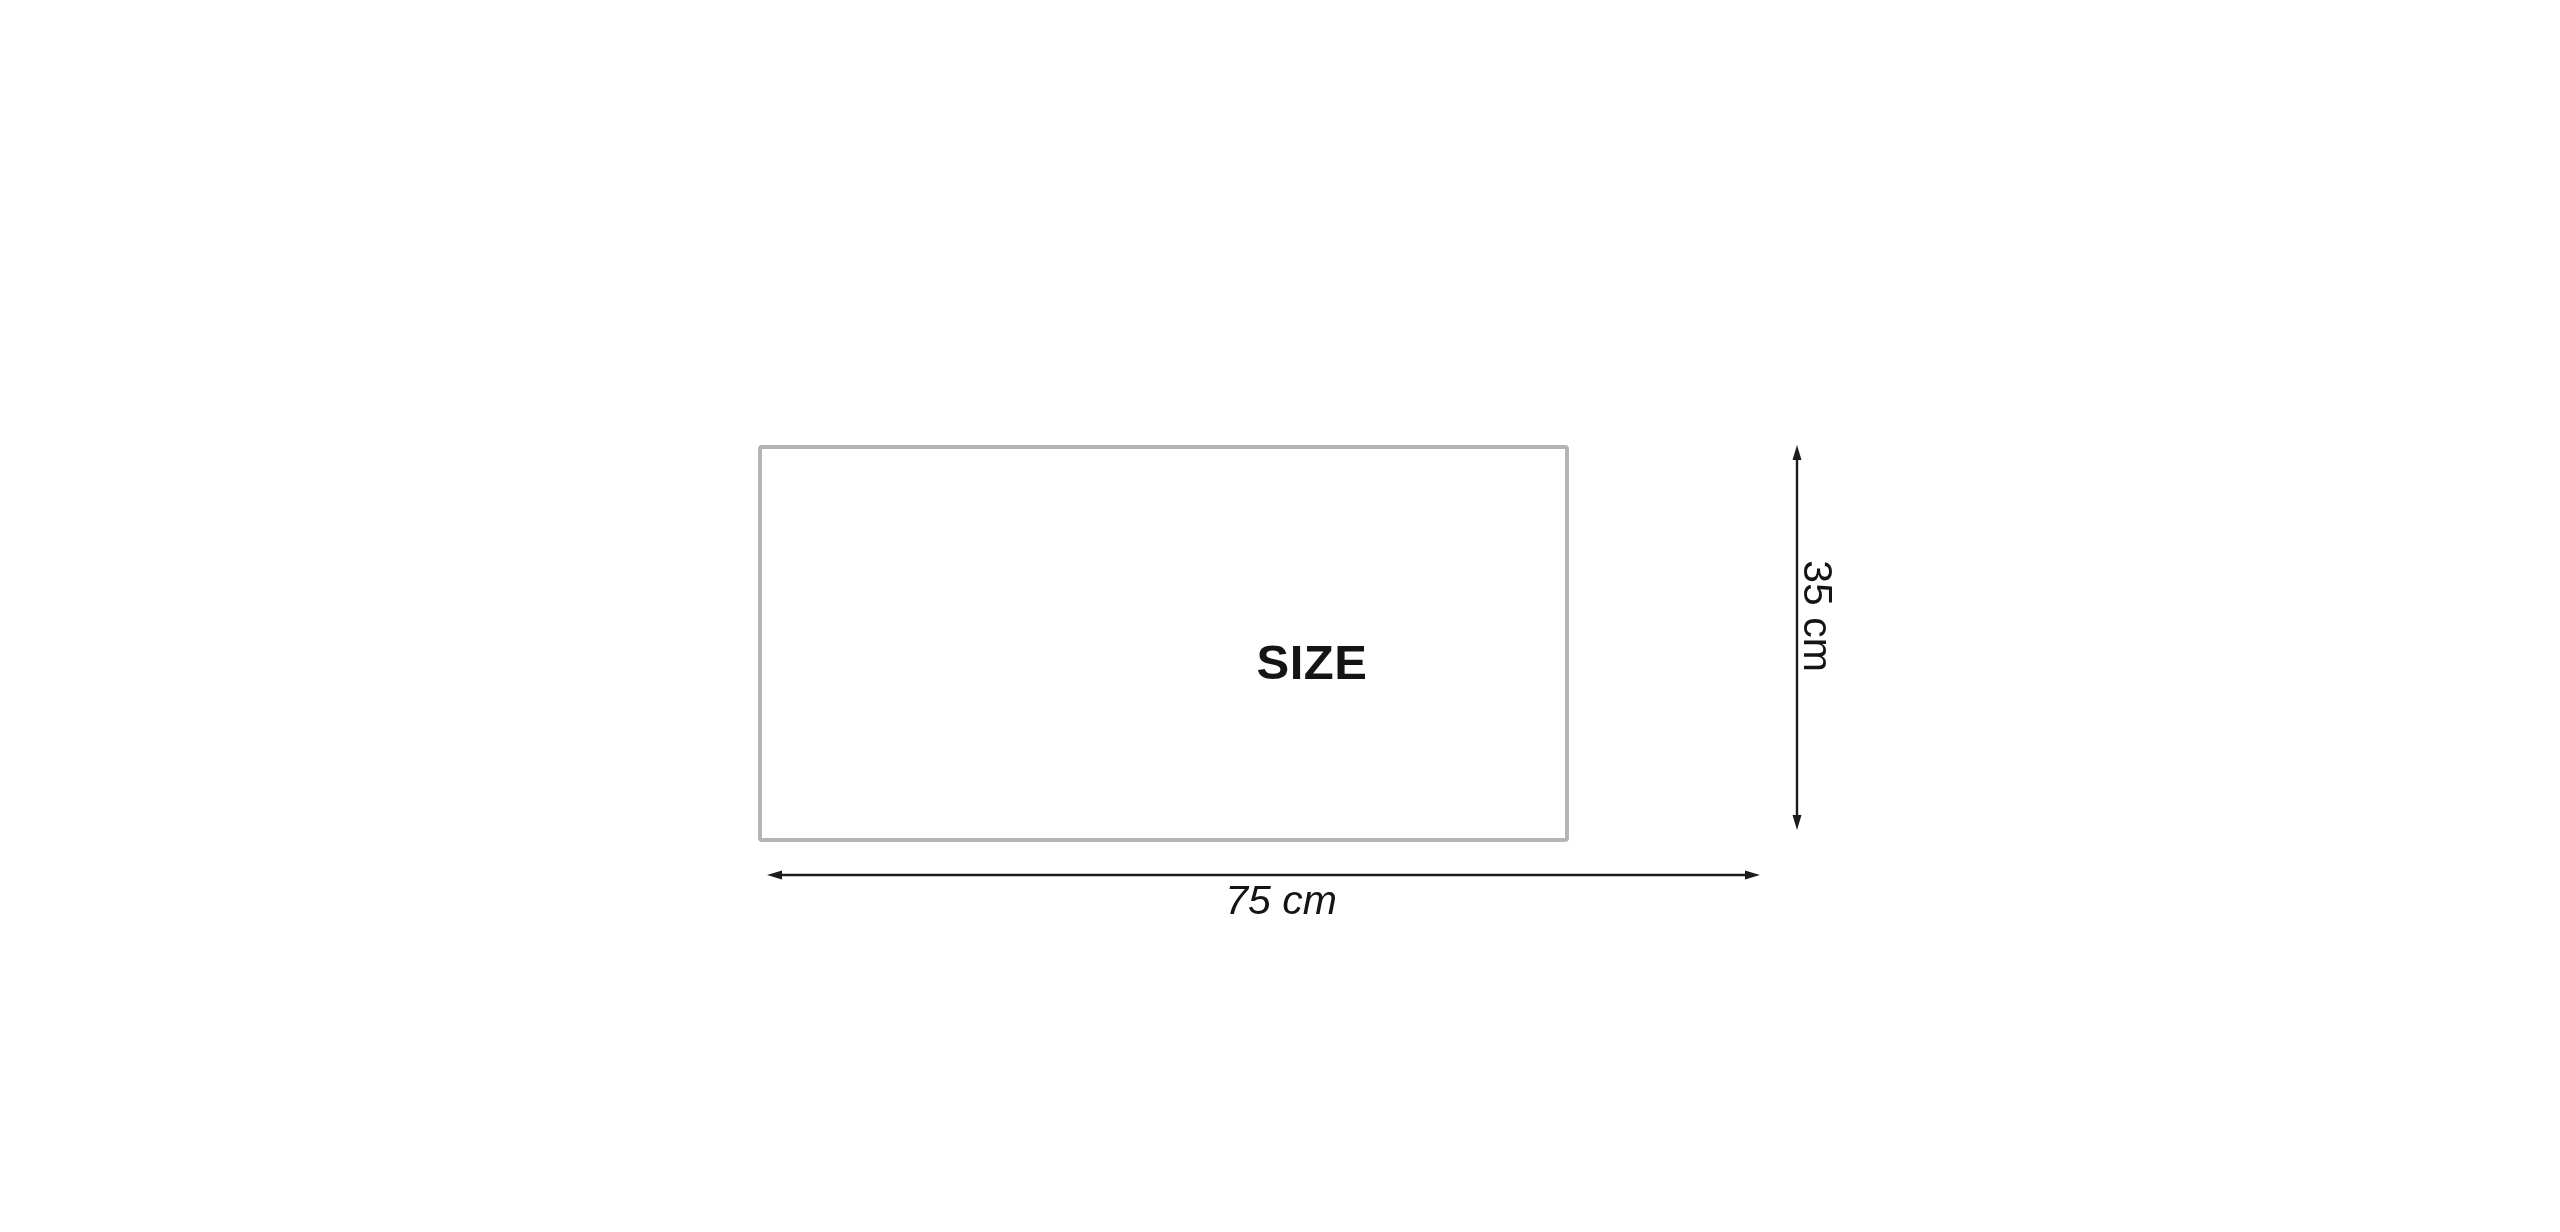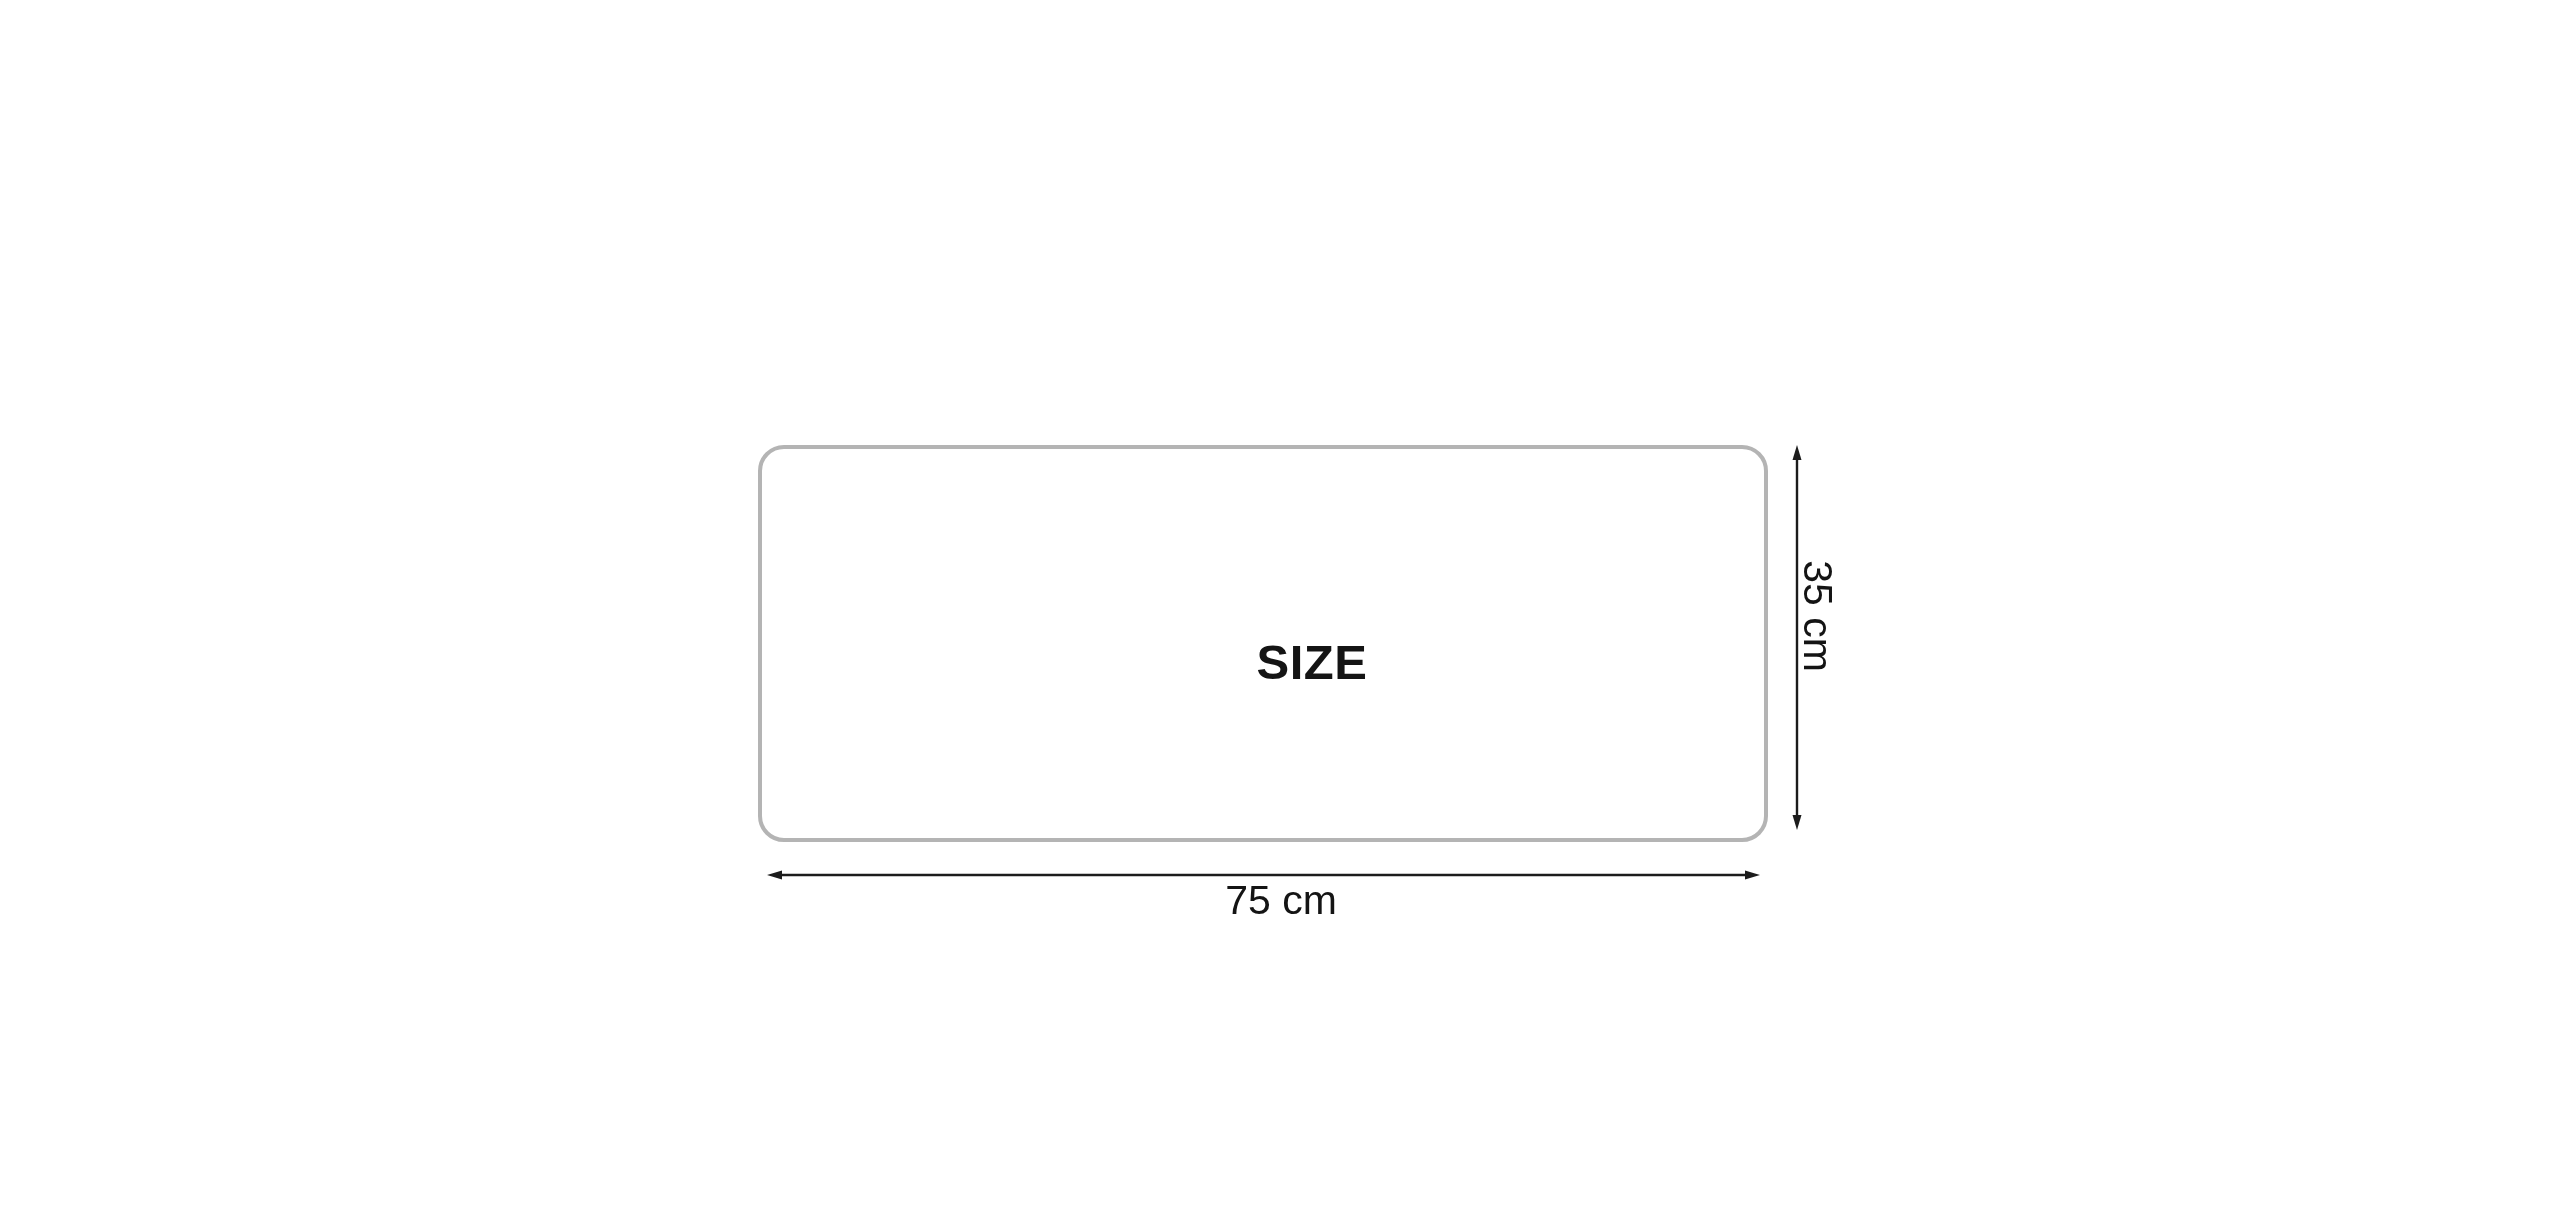--- a/index.html
+++ b/index.html
@@ -12,25 +12,25 @@
     width: 2560px;
     height: 1232px;
     background: var(--background, #ffffff);
     overflow: hidden;
     font-family: "Liberation Sans", sans-serif;
   }
   .product-rect {
     position: absolute;
     left: 758px;
     top: 445px;
-    width: 1010px;
+    width: 811px;
     height: 397px;
     box-sizing: border-box;
     border: 4px solid var(--rect_border, #b4b4b4);
-    border-radius: 26px;
+    border-radius: 4px;
     background: #ffffff;
   }
   .size-label {
     position: absolute;
     left: 550px;
     top: 213px;
     transform: translate(-50%, -50%);
     font-size: 49px;
     font-weight: bold;
     letter-spacing: 0.5px;
@@ -65,20 +65,21 @@
     white-space: nowrap;
   }
   .hlabel {
     position: absolute;
     left: 1281px;
     top: 900px;
     transform: translate(-50%, -50%);
     font-size: 41px;
     color: var(--label_text, #141414);
     white-space: nowrap;
+    font-style: italic;
   }
 </style>
 </head>
 <body>
 
 <div class="canvas">
 
   <div class="product-rect">
     <span class="size-label">SIZE</span>
   </div>

